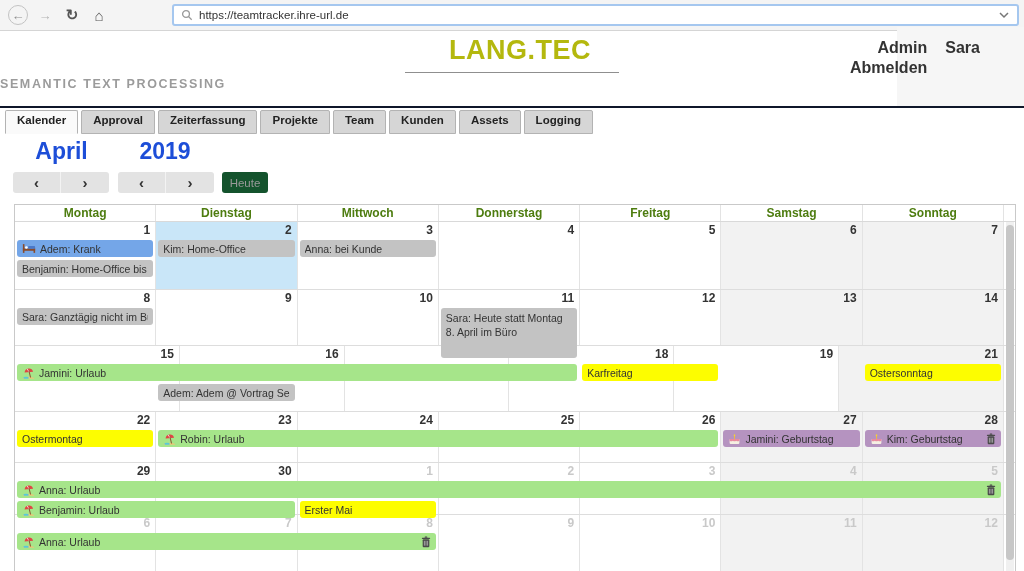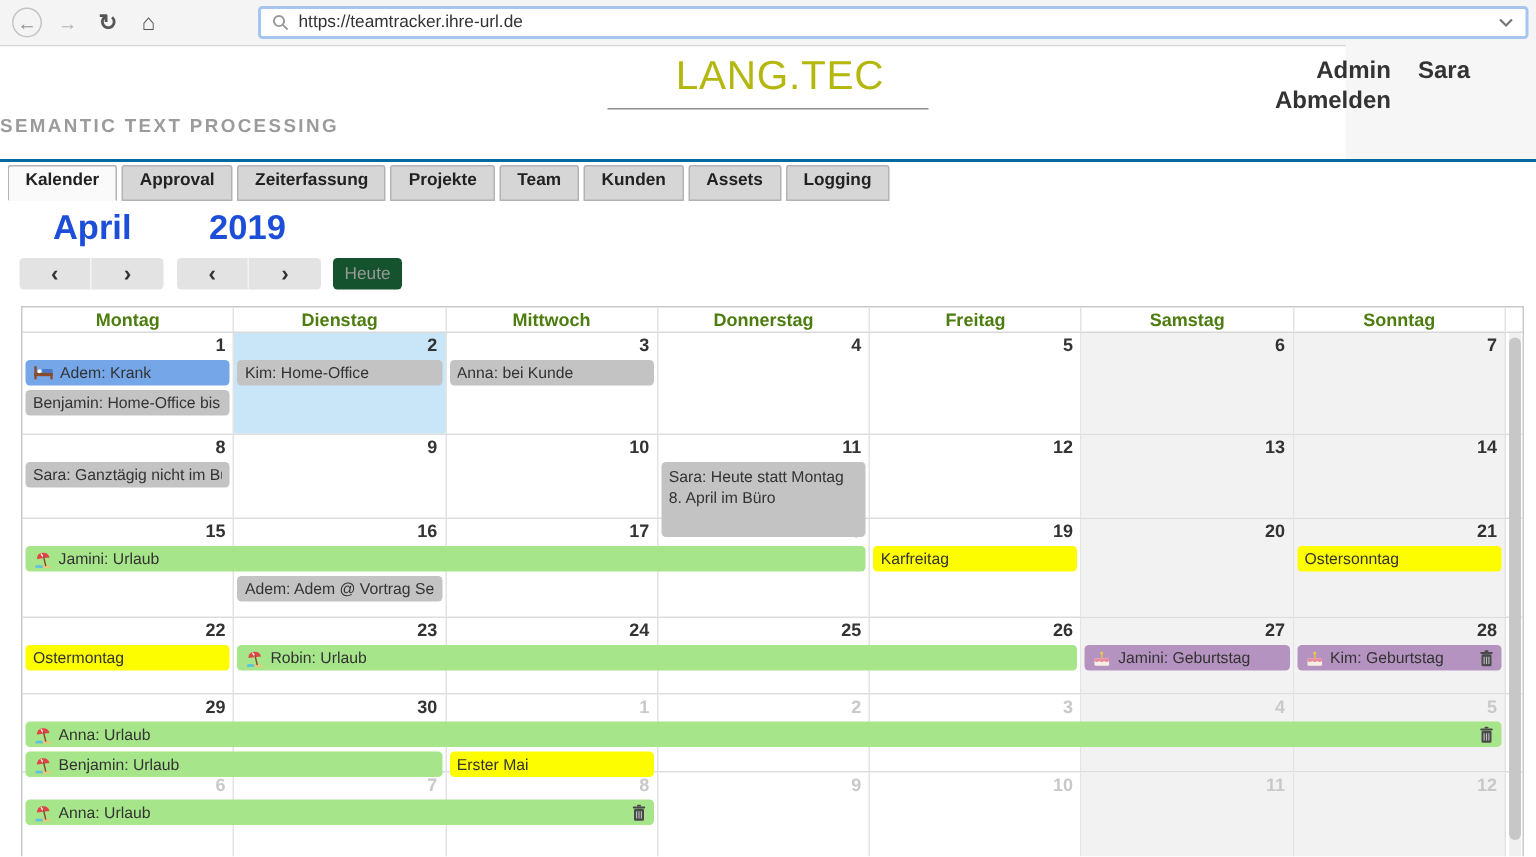--- a/index.html
+++ b/index.html
@@ -13,29 +13,29 @@
 .nav-ico.fwd{color:#b5b5b5}
 .nav-ico.reload{color:#555;font-size:15px;font-weight:bold}
 .nav-ico.home{color:#555;font-size:15px}
 .addr{position:absolute;left:172px;right:5px;top:4px;height:22px;background:#fff;border:2px solid #a5c7ef;border-radius:3px;display:flex;align-items:center;padding:0 7px;gap:6px}
 .addr input{border:none;outline:none;flex:1;font-size:11.5px;color:#333;font-family:inherit;background:transparent}
 .chev-wrap{display:flex;align-items:center;cursor:pointer}
 
 
 .page-header{position:relative;height:75px;background:#fff}
 .corner-block{position:absolute;right:0;top:-4px;width:127px;height:79px;background:#f6f6f6}
-.logo{position:absolute;left:16px;right:0;top:4px;text-align:center;font-size:27px;font-weight:normal;color:var(--accent,#b4b80e);letter-spacing:.5px}
+.logo{position:absolute;left:16px;right:0;top:4px;text-align:center;font-size:27px;font-weight:bold;color:var(--accent,#b4b80e);letter-spacing:.5px}
 .logo-divider{position:absolute;left:405px;width:214px;top:41px;border-top:1px solid #8f8f8f}
 .tagline{position:absolute;left:0;right:0;top:46px;font-size:12.5px;font-weight:bold;color:#9b9b9b;letter-spacing:1.6px}
 .user-nav{position:absolute;right:44px;top:8px;display:flex;gap:18px;font-size:16px;font-weight:bold;color:#333;z-index:2}
 .user-nav .stack{display:flex;flex-direction:column;align-items:flex-end;gap:2px}
 .user-nav span{cursor:pointer}
 
 
-.tab-strip{border-top:2px solid #0369a1;padding:2px 0 0 5px;display:flex;height:28px;background:#fff}
+.tab-strip{border-top:2px solid #0f172a;padding:2px 0 0 5px;display:flex;height:28px;background:#fff}
 .tab{background:#d6d6d6;border:1px solid #b3b3b3;border-radius:2px 2px 0 0;padding:3px 11px 4px;margin-right:3px;font-size:11.5px;font-weight:bold;color:#222;cursor:pointer;white-space:nowrap}
 .tab.active{background:#fafafa;border-bottom-color:#fafafa}
 
 
 .m-title{position:absolute;top:138px;font-size:23px;font-weight:bold;color:#1d4ed8;text-align:center}
 #month-title{left:13px;width:97px}
 #year-title{left:118px;width:94px}
 .btn-group{position:absolute;top:172px;display:flex;background:#e3e3e3;border-radius:3px;overflow:hidden;height:21px}
 #month-group{left:13px}
 #year-group{left:118px}
@@ -227,23 +227,20 @@
           <div class="day">
             <div class="day-num">17</div>
           </div>
           <div class="day">
             <div class="day-num">18</div>
           </div>
           <div class="day">
             <div class="day-num">19</div>
           </div>
           <div class="day weekend">
-            <div class="day-num">20</div>
-          </div>
-          <div class="day weekend">
             <div class="day-num">21</div>
           </div>
         </div>
         <div class="event ev-vacation" style="left: calc(0% + 2px); width: calc(57.1429% - 11.2857px); top: 18px;">
           <span class="ev-ico">
             <svg width="13" height="12" viewBox="0 0 16 14">
               <path d="M1 13 Q8 10 15 13 L15 14 L1 14 Z" fill="#e8c87a"></path>
               <path d="M2 12 Q5 11 8 12 L8 14 L2 14 Z" fill="#58c8d8"></path>
               <path d="M3.2 6.5 A5.3 5.3 0 0 1 13.6 5.4 L3.2 6.5" fill="#e04545"></path>
               <path d="M6.5 2.2 L9 5.9" stroke="#fff" stroke-width="1" fill="none"></path>

